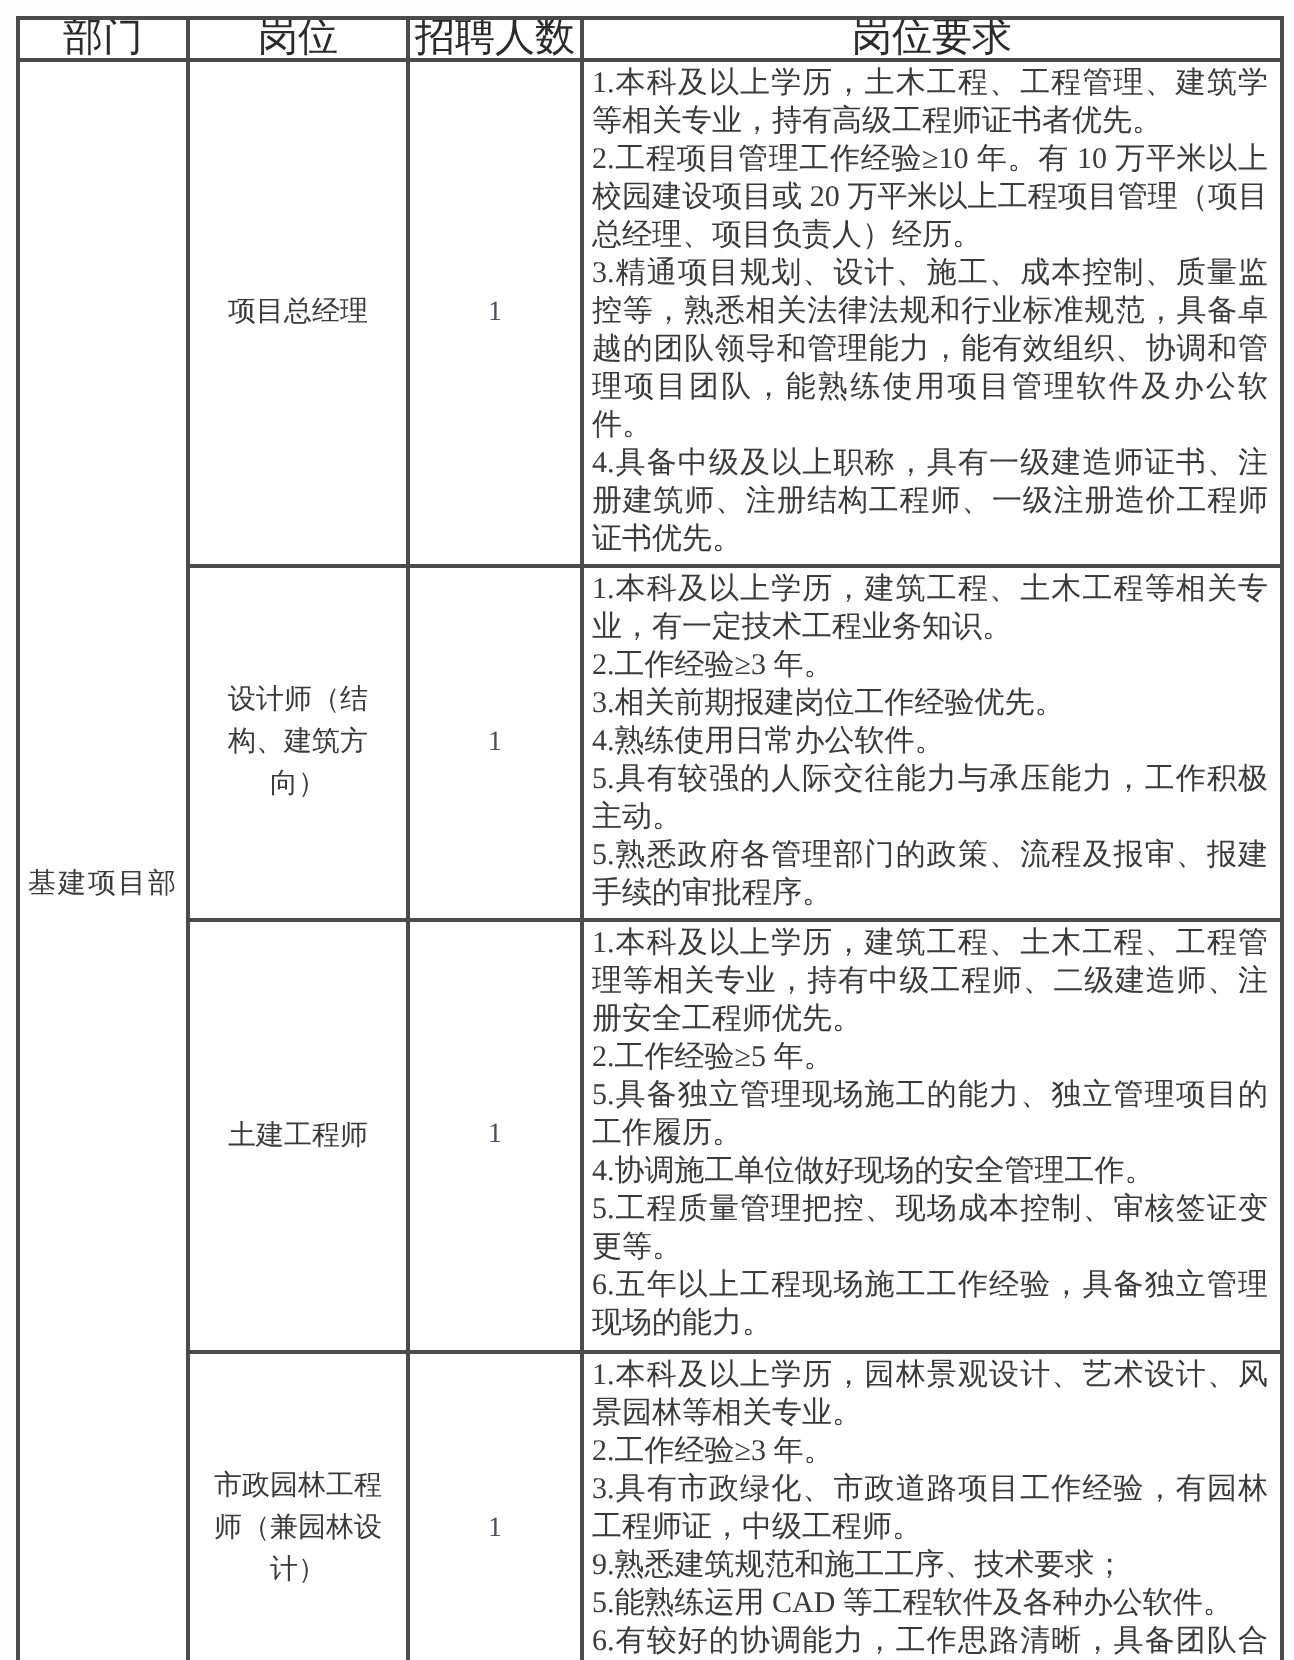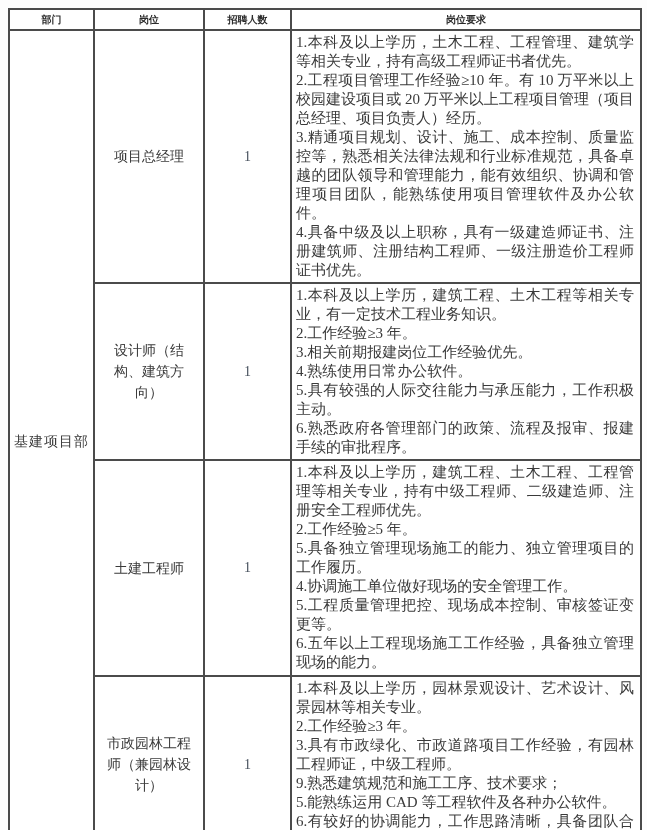--- a/index.html
+++ b/index.html
@@ -28,22 +28,22 @@
   table.job-table col.c3 { width: 87px; }
   table.job-table col.c4 { width: 350px; }
   table.job-table th,
   table.job-table td {
     border: 2px solid #4b4b4b;
     overflow: hidden;
     box-sizing: border-box;
   }
   th {
     height: 16px;
-    font-size: 10px;
-    font-weight: bold;
+    font-size: 20px;
+    font-weight: normal;
     color: #2b2b2b;
     text-align: center;
     vertical-align: middle;
     padding: 1px 2px;
     line-height: 17px;
   }
   td.dept {
     text-align: center;
     vertical-align: middle;
     font-size: 14px;
@@ -113,21 +113,21 @@
       </tr>
       <tr class="r2">
         <td class="pos">设计师（结构、建筑方向）</td>
         <td class="cnt">1</td>
         <td class="req">
           <div class="req-item">1.本科及以上学历，建筑工程、土木工程等相关专业，有一定技术工程业务知识。</div>
           <div class="req-item">2.工作经验≥3 年。</div>
           <div class="req-item">3.相关前期报建岗位工作经验优先。</div>
           <div class="req-item">4.熟练使用日常办公软件。</div>
           <div class="req-item">5.具有较强的人际交往能力与承压能力，工作积极主动。</div>
-          <div class="req-item">6.熟悉政府各管理部门的政策、流程及报审、报建手续的审批程序。</div>
+          <div class="req-item">5.熟悉政府各管理部门的政策、流程及报审、报建手续的审批程序。</div>
         </td>
       </tr>
       <tr class="r3">
         <td class="pos">土建工程师</td>
         <td class="cnt">1</td>
         <td class="req">
           <div class="req-item">1.本科及以上学历，建筑工程、土木工程、工程管理等相关专业，持有中级工程师、二级建造师、注册安全工程师优先。</div>
           <div class="req-item">2.工作经验≥5 年。</div>
           <div class="req-item">5.具备独立管理现场施工的能力、独立管理项目的工作履历。</div>
           <div class="req-item">4.协调施工单位做好现场的安全管理工作。</div>

